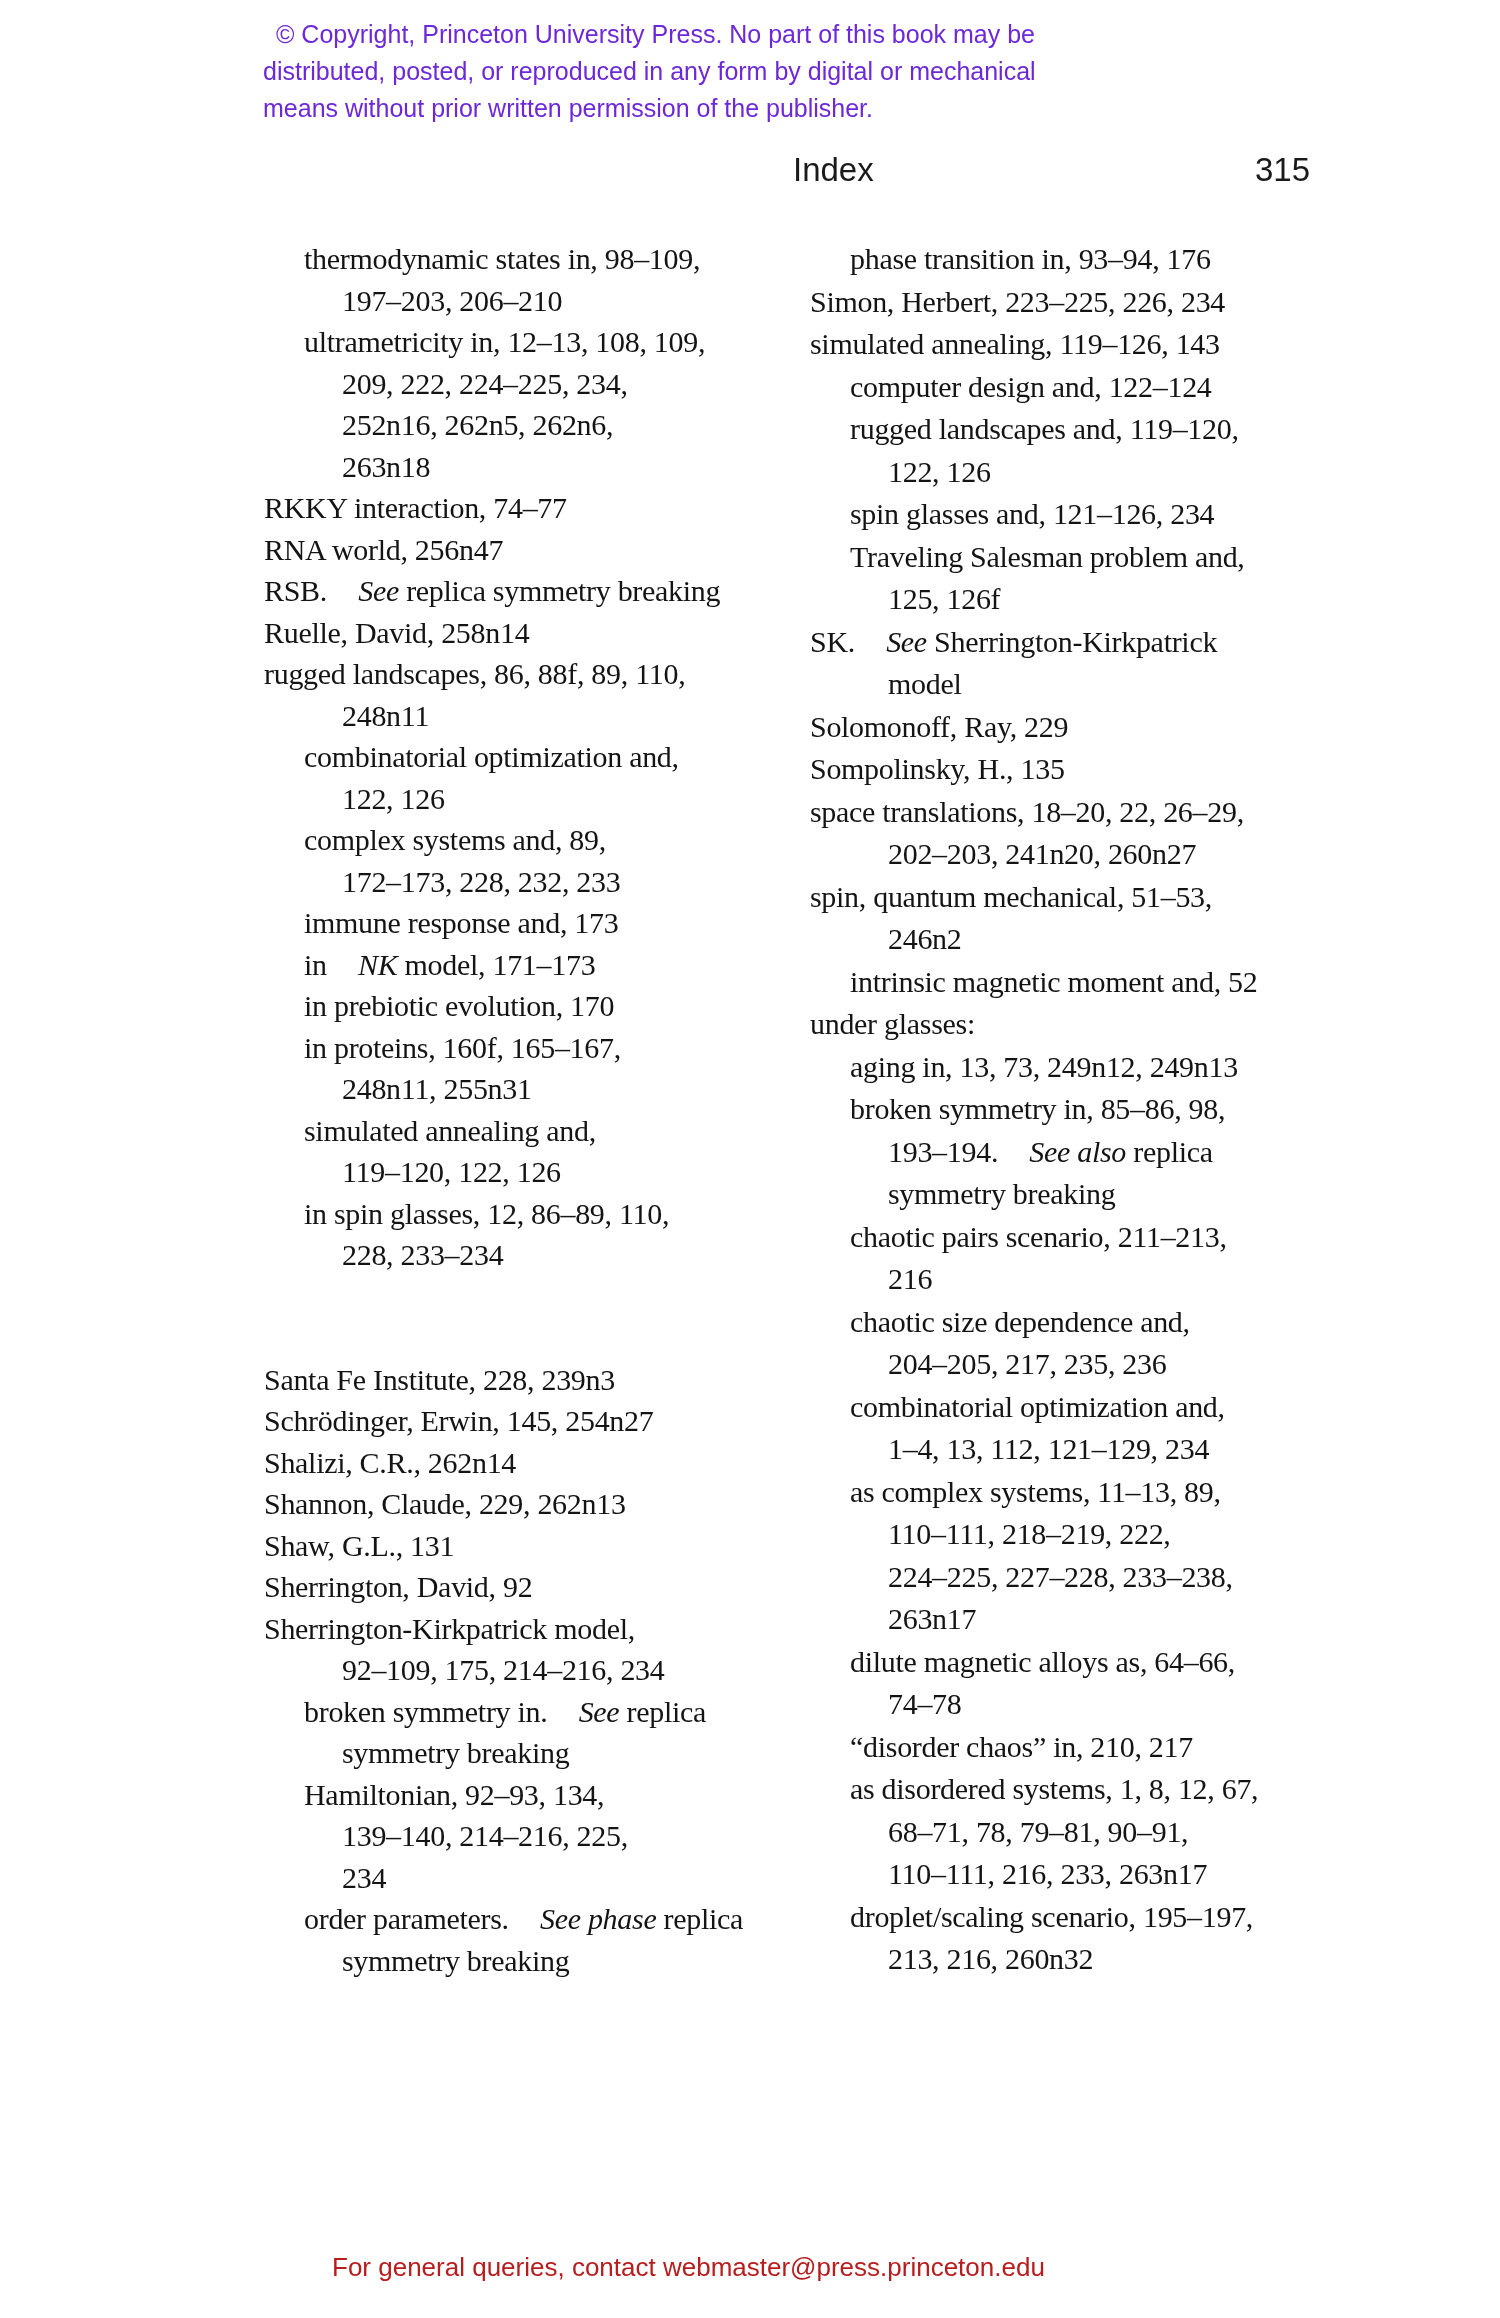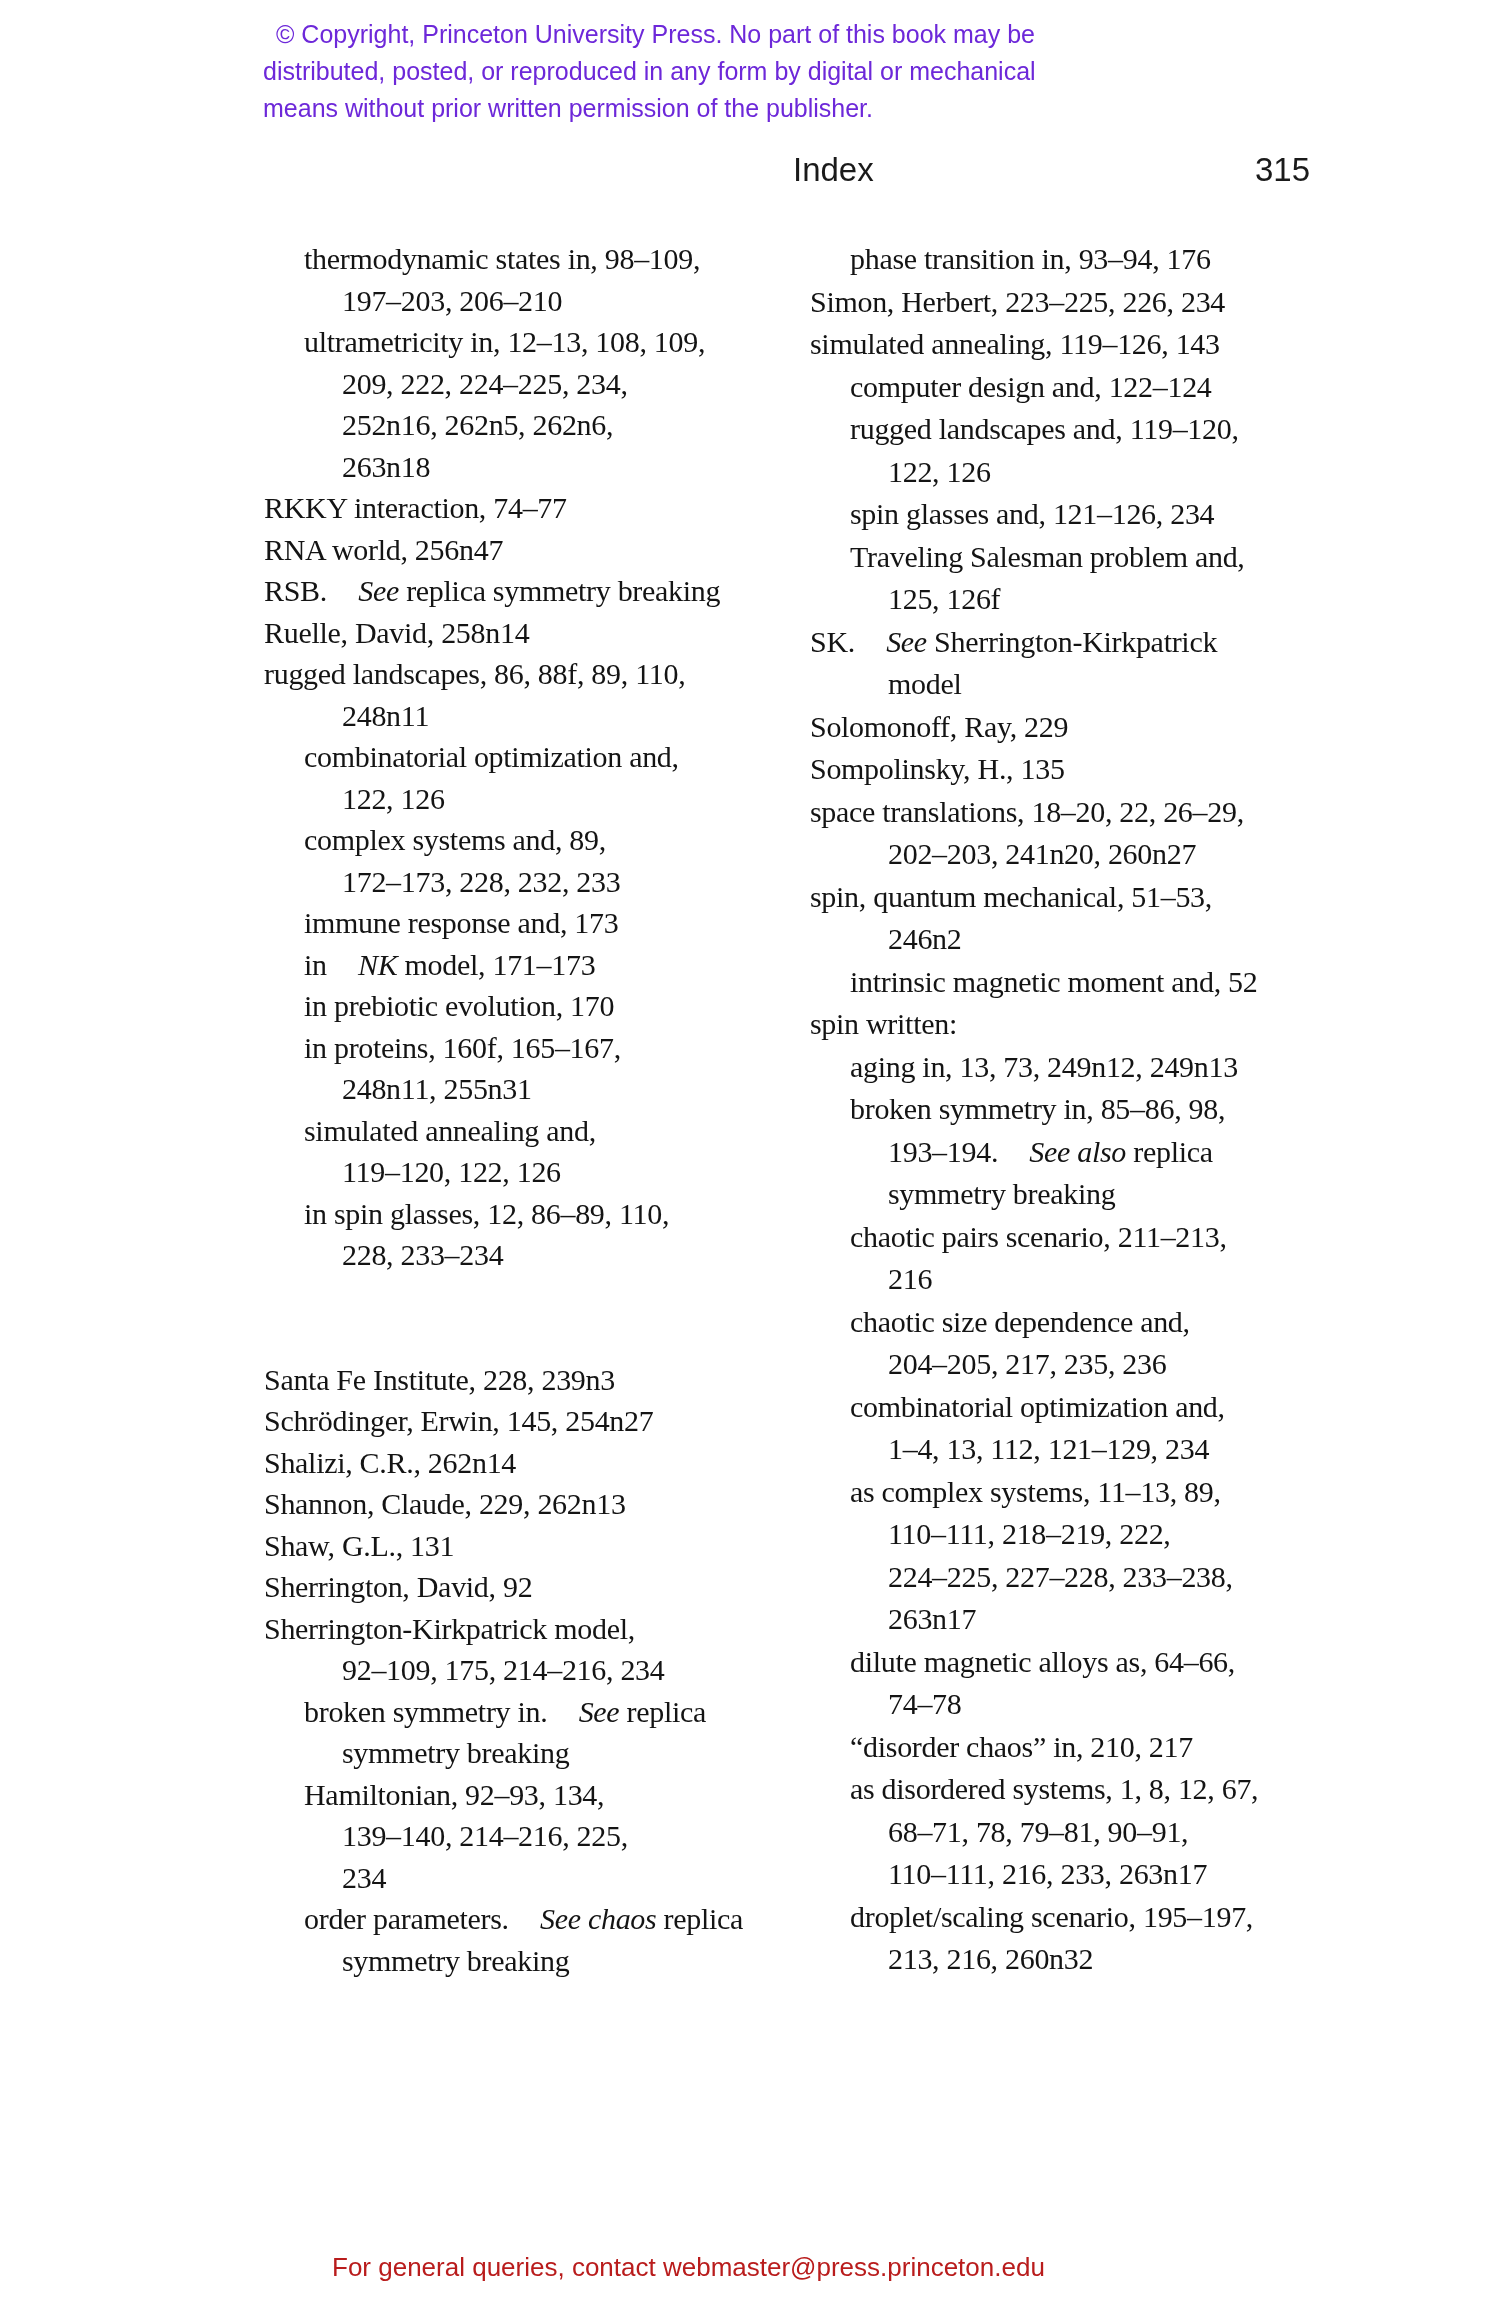--- a/index.html
+++ b/index.html
@@ -95,21 +95,21 @@
     <div class="line"><span>Shannon, Claude, 229, 262n13</span></div>
     <div class="line"><span>Shaw, G.L., 131</span></div>
     <div class="line"><span>Sherrington, David, 92</span></div>
     <div class="line"><span>Sherrington-Kirkpatrick model,</span></div>
     <div class="line ind-2"><span>92–109, 175, 214–216, 234</span></div>
     <div class="line ind-1"><span>broken symmetry in. </span><span class="it">See</span><span> replica</span></div>
     <div class="line ind-2"><span>symmetry breaking</span></div>
     <div class="line ind-1"><span>Hamiltonian, 92–93, 134,</span></div>
     <div class="line ind-2"><span>139–140, 214–216, 225,</span></div>
     <div class="line ind-2"><span>234</span></div>
-    <div class="line ind-1"><span>order parameters. </span><span class="it">See chaos</span><span> replica</span></div>
+    <div class="line ind-1"><span>order parameters. </span><span class="it">See phase</span><span> replica</span></div>
     <div class="line ind-2"><span>symmetry breaking</span></div>
   </div>
 <div class="col col-right">
     <div class="line ind-1"><span>phase transition in, 93–94, 176</span></div>
     <div class="line"><span>Simon, Herbert, 223–225, 226, 234</span></div>
     <div class="line"><span>simulated annealing, 119–126, 143</span></div>
     <div class="line ind-1"><span>computer design and, 122–124</span></div>
     <div class="line ind-1"><span>rugged landscapes and, 119–120,</span></div>
     <div class="line ind-2"><span>122, 126</span></div>
     <div class="line ind-1"><span>spin glasses and, 121–126, 234</span></div>
@@ -117,21 +117,21 @@
     <div class="line ind-2"><span>125, 126f</span></div>
     <div class="line"><span>SK. </span><span class="it">See</span><span> Sherrington-Kirkpatrick</span></div>
     <div class="line ind-2"><span>model</span></div>
     <div class="line"><span>Solomonoff, Ray, 229</span></div>
     <div class="line"><span>Sompolinsky, H., 135</span></div>
     <div class="line"><span>space translations, 18–20, 22, 26–29,</span></div>
     <div class="line ind-2"><span>202–203, 241n20, 260n27</span></div>
     <div class="line"><span>spin, quantum mechanical, 51–53,</span></div>
     <div class="line ind-2"><span>246n2</span></div>
     <div class="line ind-1"><span>intrinsic magnetic moment and, 52</span></div>
-    <div class="line"><span>spin written:</span></div>
+    <div class="line"><span>under glasses:</span></div>
     <div class="line ind-1"><span>aging in, 13, 73, 249n12, 249n13</span></div>
     <div class="line ind-1"><span>broken symmetry in, 85–86, 98,</span></div>
     <div class="line ind-2"><span>193–194. </span><span class="it">See also</span><span> replica</span></div>
     <div class="line ind-2"><span>symmetry breaking</span></div>
     <div class="line ind-1"><span>chaotic pairs scenario, 211–213,</span></div>
     <div class="line ind-2"><span>216</span></div>
     <div class="line ind-1"><span>chaotic size dependence and,</span></div>
     <div class="line ind-2"><span>204–205, 217, 235, 236</span></div>
     <div class="line ind-1"><span>combinatorial optimization and,</span></div>
     <div class="line ind-2"><span>1–4, 13, 112, 121–129, 234</span></div>

